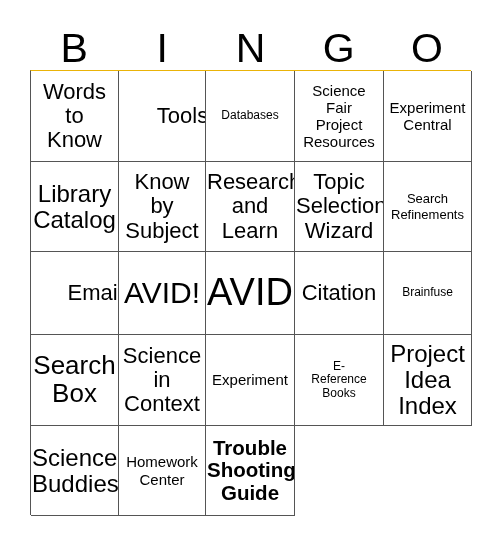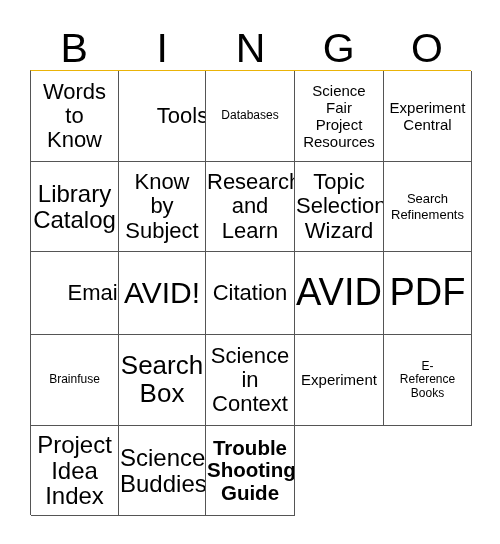--- a/index.html
+++ b/index.html
@@ -147,29 +147,26 @@
         <span class="cell-text fs-13">Search
 Refinements</span>
       </div>
     <div class="cell">
         <span class="cell-text fs-34">Email</span>
       </div>
     <div class="cell">
         <span class="cell-text fs-30">AVID!</span>
       </div>
     <div class="cell">
+        <span class="cell-text fs-38">AVID</span>
+      </div>
+    <div class="cell">
         <span class="cell-text fs-22">Citation</span>
       </div>
-    <div class="cell">
-        <span class="cell-text fs-38">AVID</span>
-      </div>
-
-    <div class="cell">
-        <span class="cell-text fs-38">PDF</span>
-      </div>
+
     <div class="cell">
         <span class="cell-text fs-16">Brainfuse</span>
       </div>
     <div class="cell">
         <span class="cell-text fs-26">Search
 Box</span>
       </div>
     <div class="cell">
         <span class="cell-text fs-22">Science
 in
@@ -187,19 +184,23 @@
     <div class="cell">
         <span class="cell-text fs-24">Project
 Idea
 Index</span>
       </div>
     <div class="cell">
         <span class="cell-text fs-24">Science
 Buddies</span>
       </div>
     <div class="cell">
+        <span class="cell-text fs-15">Homework
+Center</span>
+      </div>
+    <div class="cell">
         <span class="cell-text fs-20">Trouble
 Shooting
 Guide</span>
       </div>
   </div>
 
 </div>
 
 </body></html>

